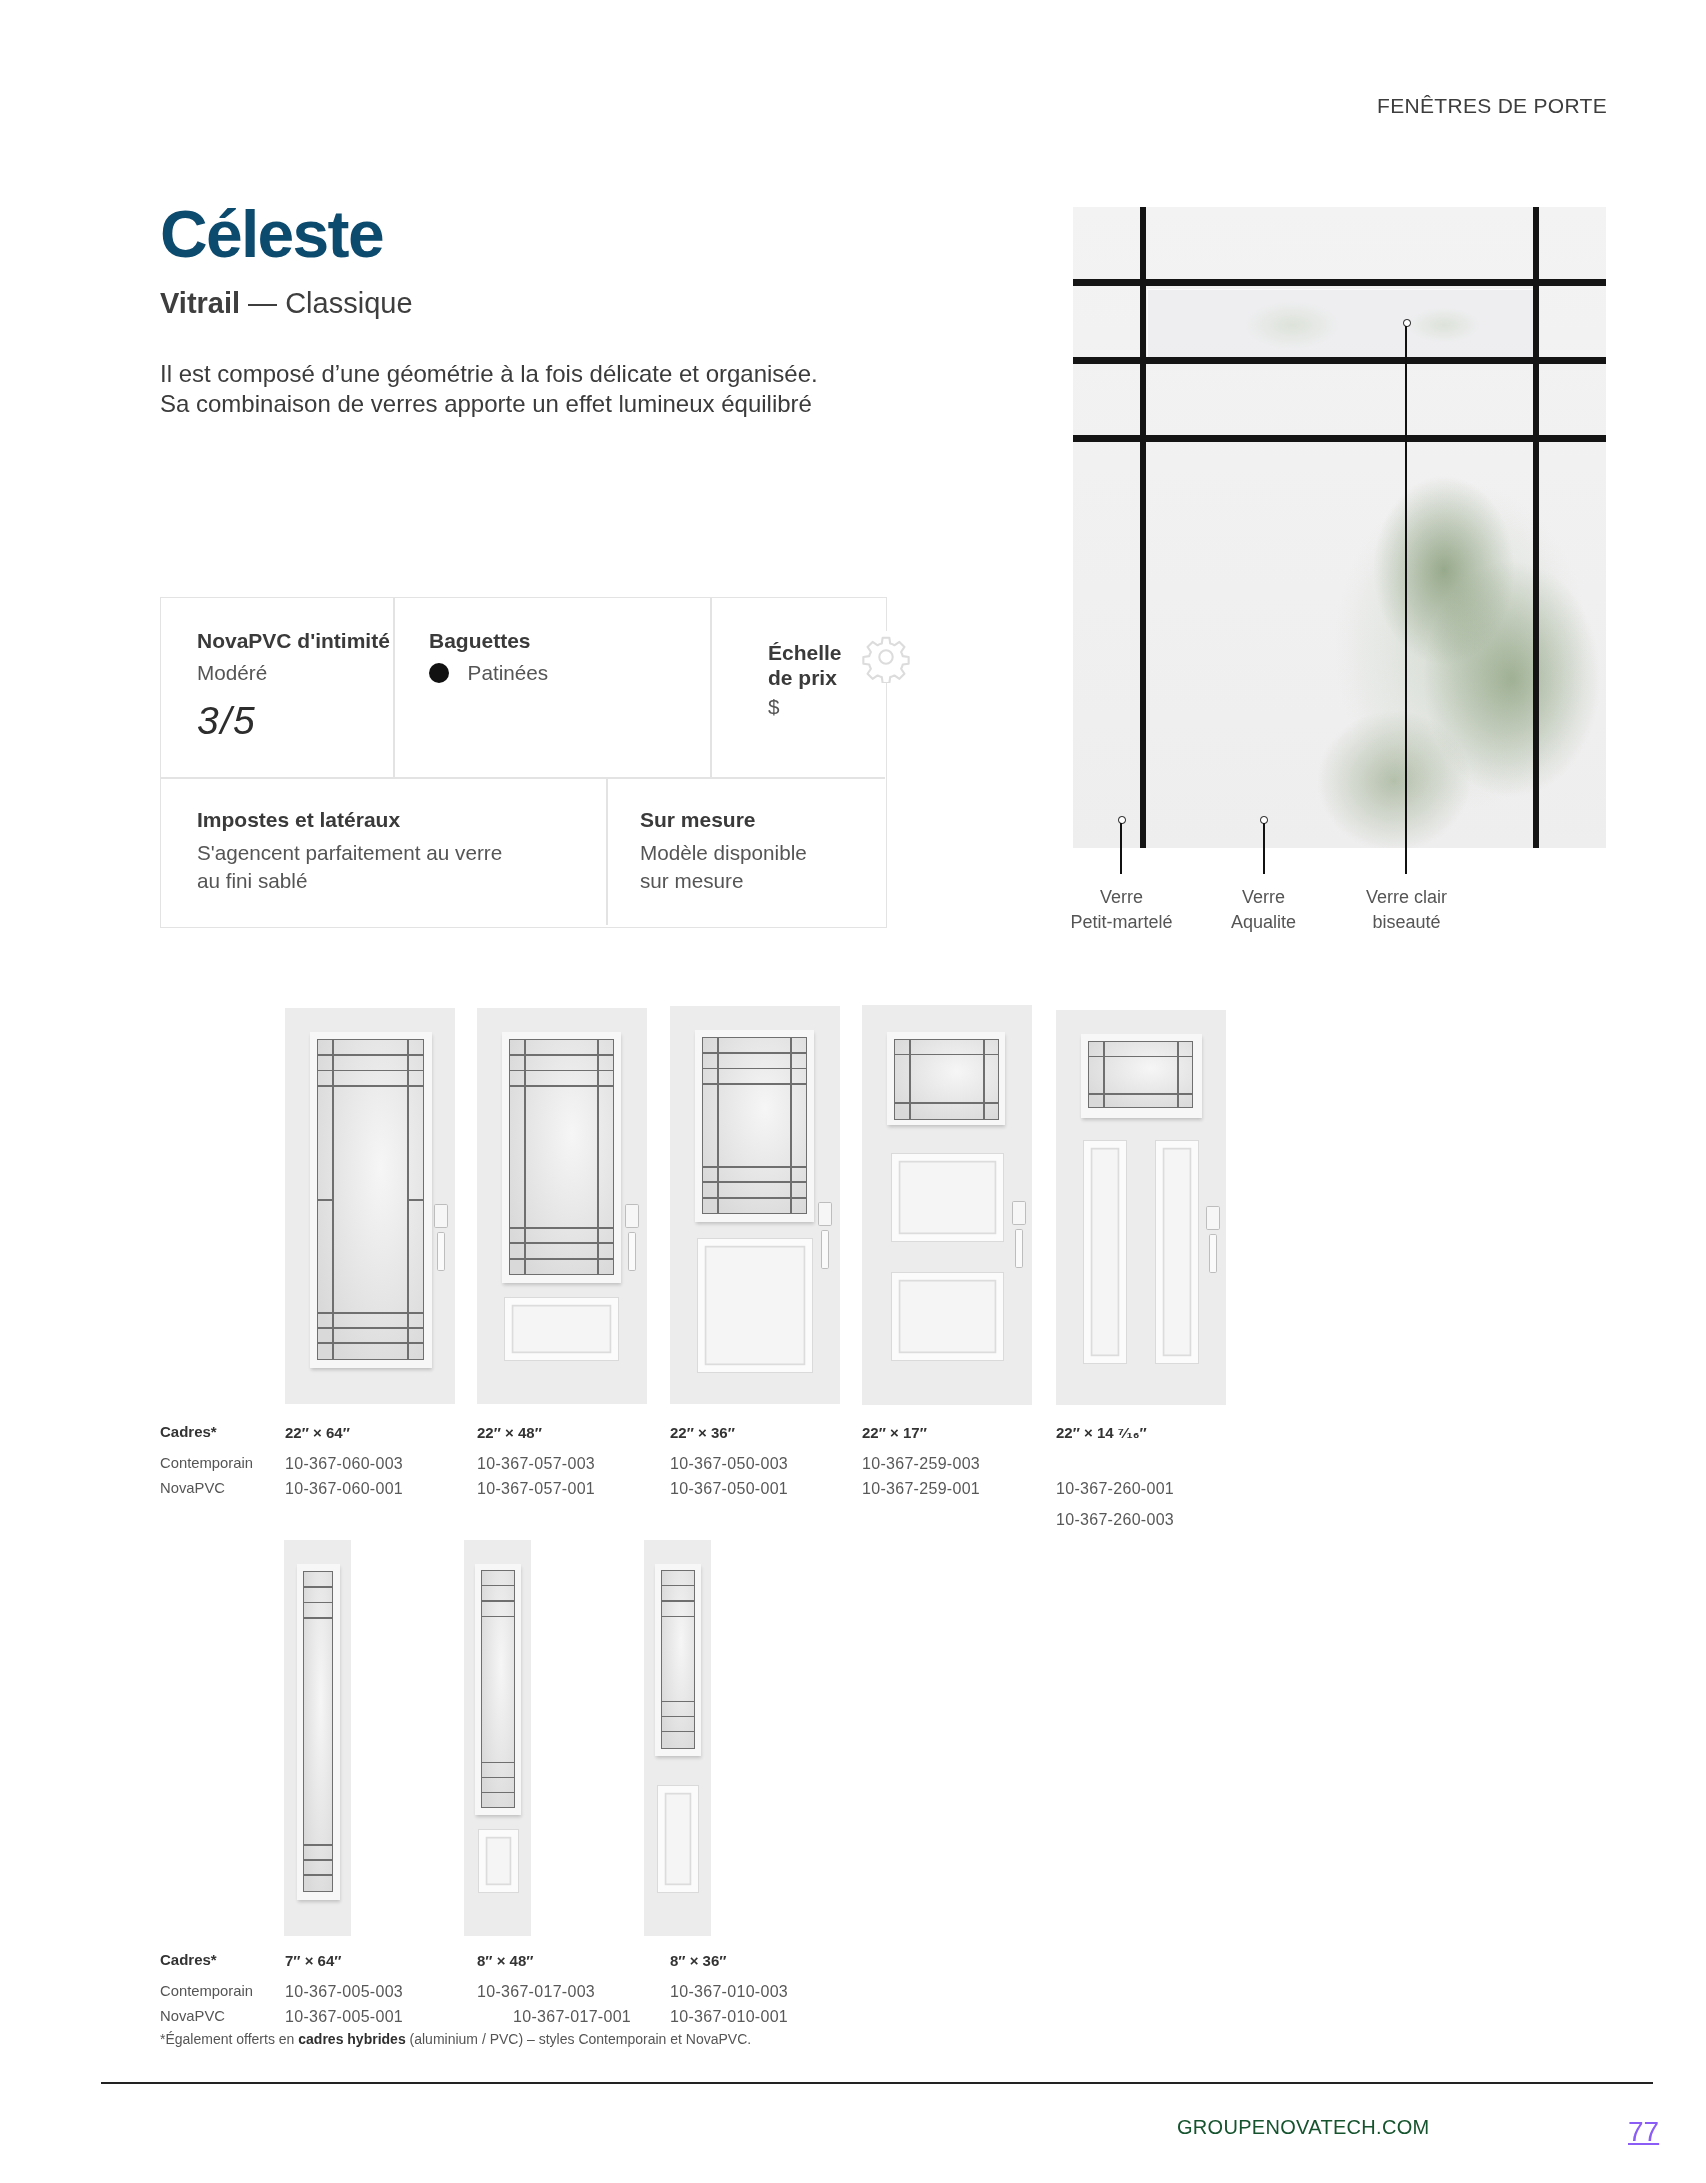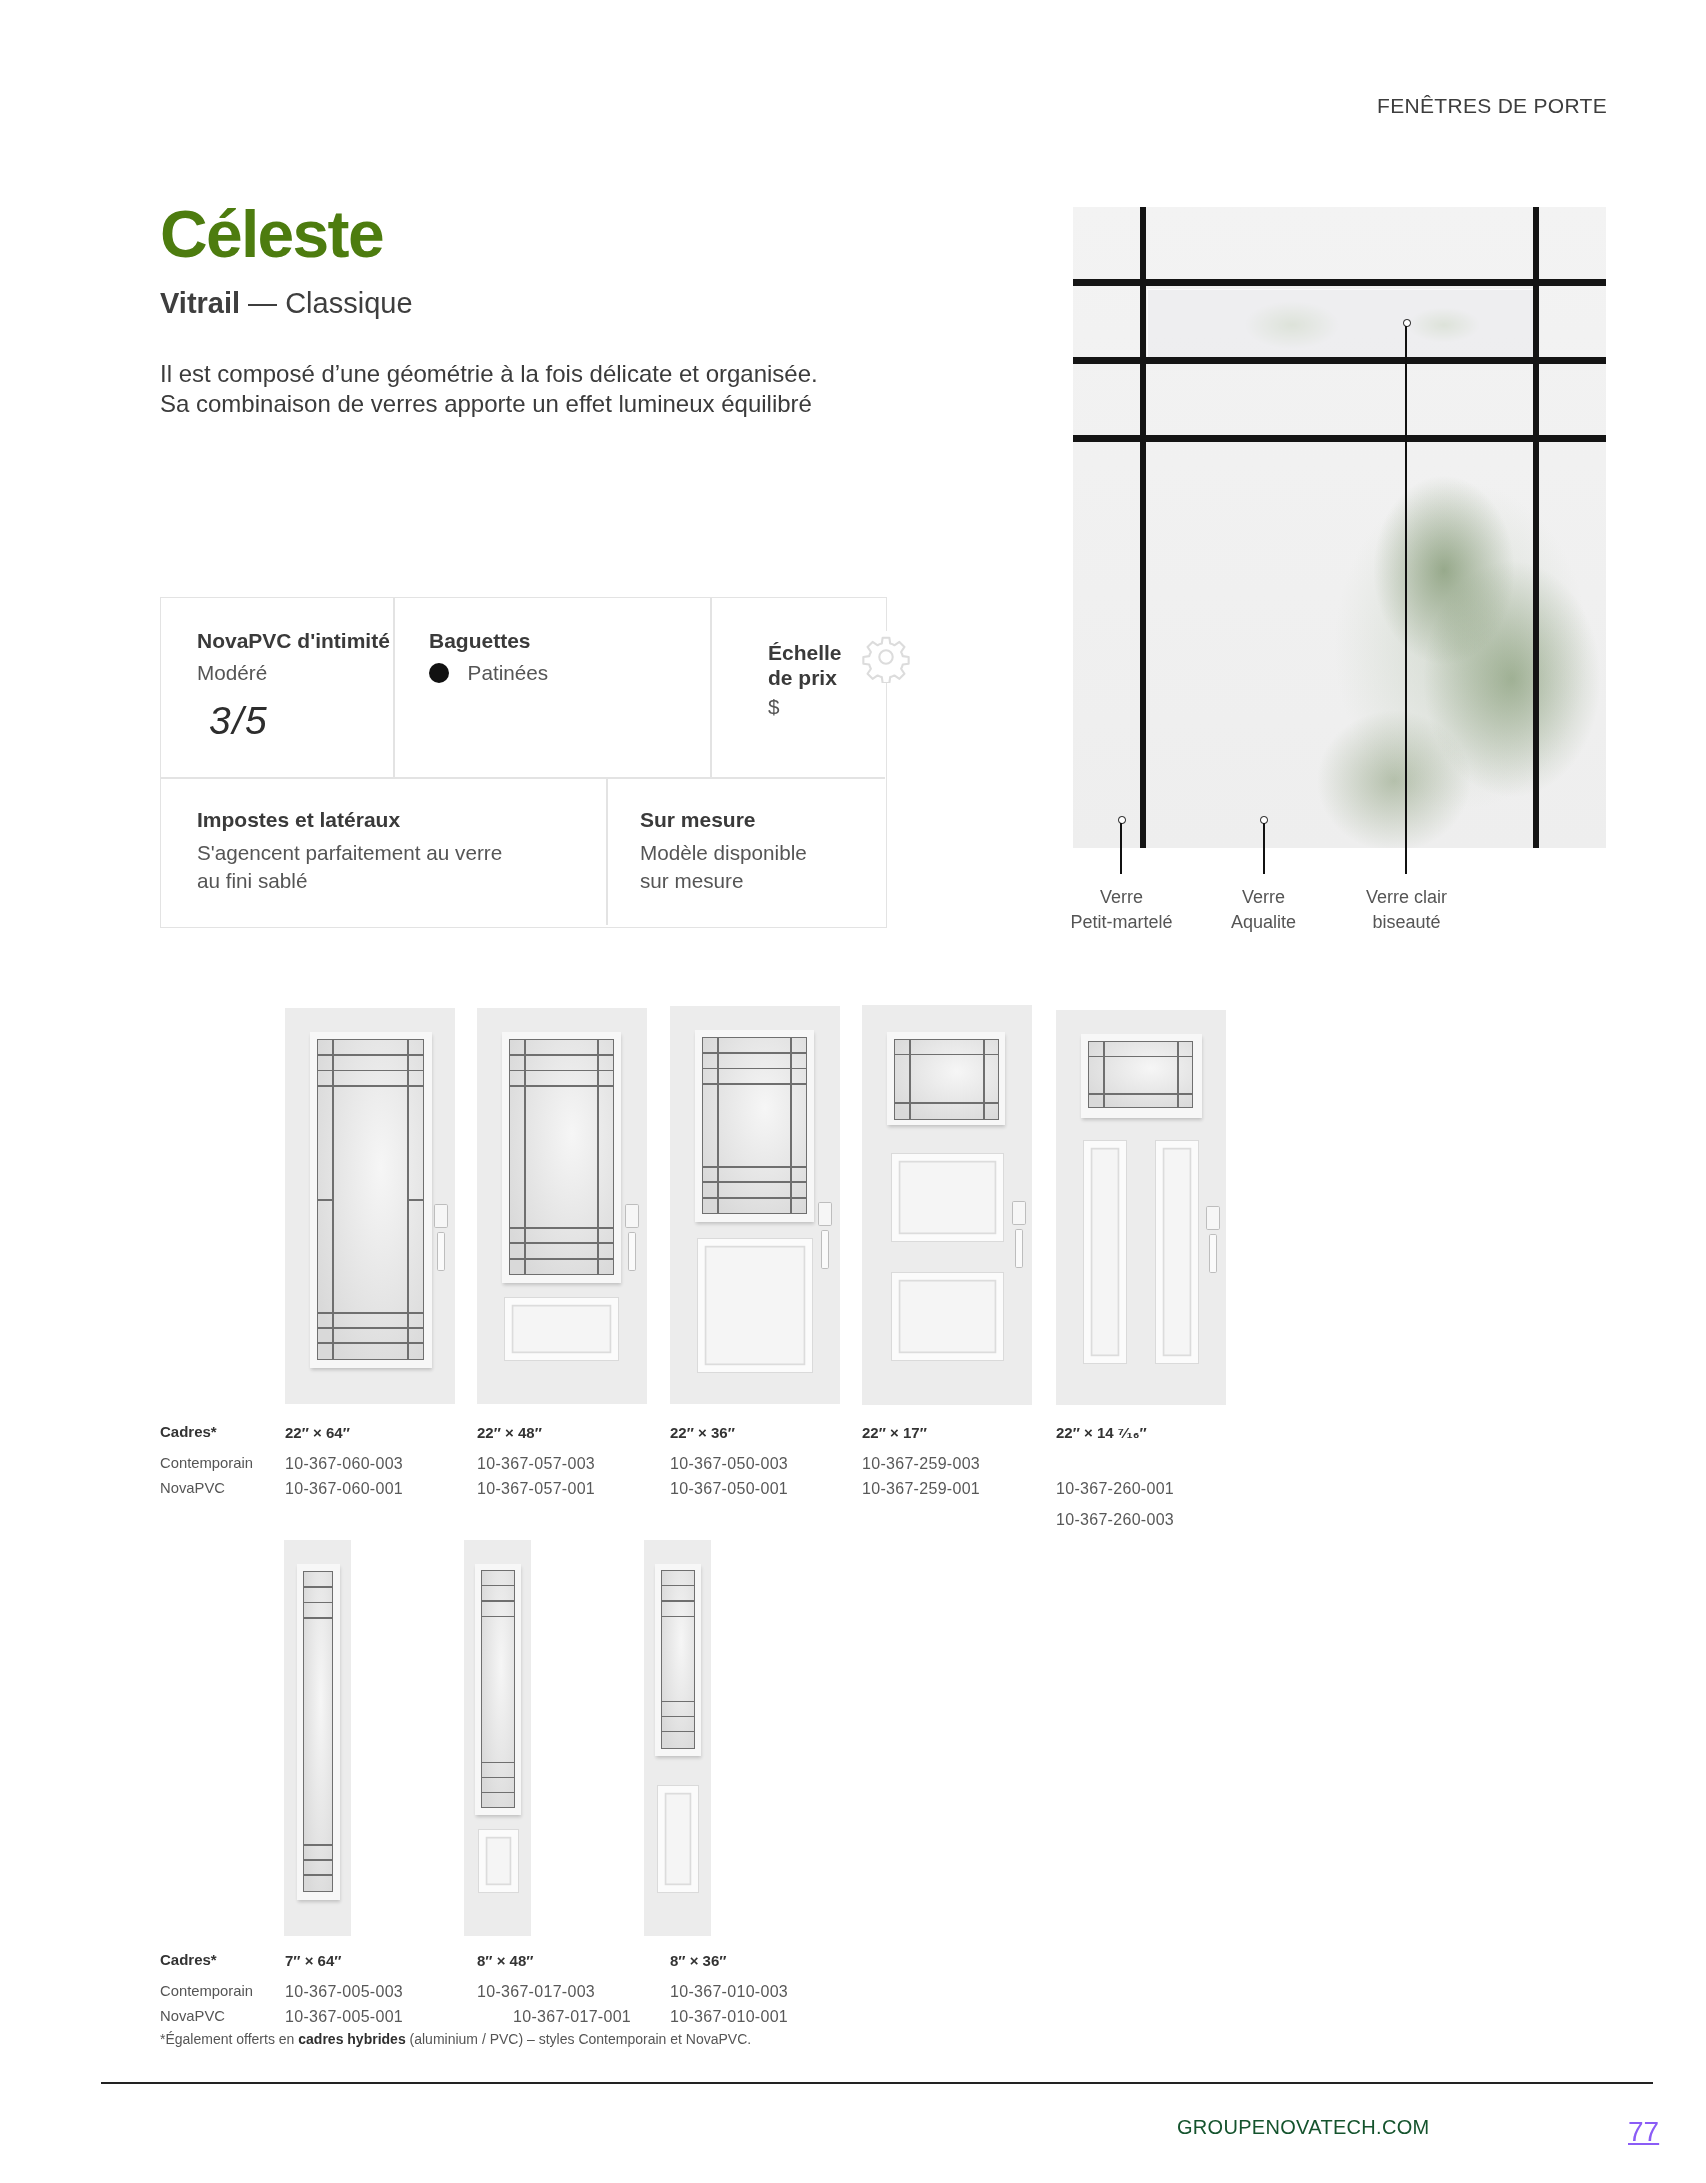--- a/index.html
+++ b/index.html
@@ -2,34 +2,34 @@
 <html style="font-size:13.5px"><head>
 <meta charset="utf-8">
 <style>
   * { box-sizing: border-box; margin: 0; padding: 0; }
   html, body { width: 1707px; height: 2183px; background: #ffffff; overflow: hidden; }
   body { position: relative; font-family: "Liberation Sans", sans-serif; color: #3b3b3b; }
   .abs { position: absolute; }
 
   .section-label { left: 1350px; top: 94px; width: 257px; text-align: right; font-size: 21px; letter-spacing: 0.3px; color: #3d3d3d; }
 
-  .title { left: 160px; top: 196px; font-size: 66px; font-weight: bold; color: #4d7c0f; letter-spacing: -1.7px; }
+  .title { left: 160px; top: 196px; font-size: 66px; font-weight: bold; color: #0c4a6e; letter-spacing: -1.7px; }
   .subtitle { left: 160px; top: 287px; font-size: 29px; color: #3e3e3e; }
   .subtitle b { font-weight: bold; }
   .desc { left: 160px; top: 359px; width: 666px; font-size: 24px; line-height: 30px; color: #3b3b3b; }
   .desc span { display: block; white-space: nowrap; }
 
   
   .ftable { left: 160px; top: 597px; width: 727px; height: 331px; border: 1.7px solid #e3e3e3; }
   .cell { position: absolute; }
   .vline { position: absolute; width: 1.7px; background: #e3e3e3; }
   .hline { position: absolute; height: 1.7px; background: #e3e3e3; }
   .cell-h { font-size: 21px; font-weight: bold; color: #3a3a3a; line-height: 25px; }
   .cell-t { font-size: 20.7px; color: #555; line-height: 28px; }
-  .rating { font-size: 39px; font-style: italic; color: #2d2d2d; letter-spacing: 1.7px; font-family: "Liberation Sans", sans-serif; margin-left: 12px; }
+  .rating { font-size: 39px; font-style: italic; color: #2d2d2d; letter-spacing: 1.7px; font-family: "Liberation Sans", sans-serif; }
   .dot { display: inline-block; width: 20px; height: 20px; background: #111; border-radius: 50%; vertical-align: middle; margin-right: 18.6px; position: relative; top: -1.7px; }
   .gear { left: 860px; top: 631px; width: 52px; height: 52px; background: #fff; }
 
   
   .photo { left: 1073px; top: 207px; width: 533px; height: 641px; overflow: hidden;
     background:
       radial-gradient(ellipse 101px 135px at 371px 363px, rgba(90,120,70,0.55), rgba(90,120,70,0) 70%),
       radial-gradient(ellipse 127px 169px at 439px 472px, rgba(95,125,75,0.5), rgba(95,125,75,0) 70%),
       radial-gradient(ellipse 110px 101px at 321px 574px, rgba(110,135,90,0.45), rgba(110,135,90,0) 70%),
       radial-gradient(ellipse 169px 219px at 388px 439px, rgba(200,210,195,0.7), rgba(200,210,195,0) 75%),

